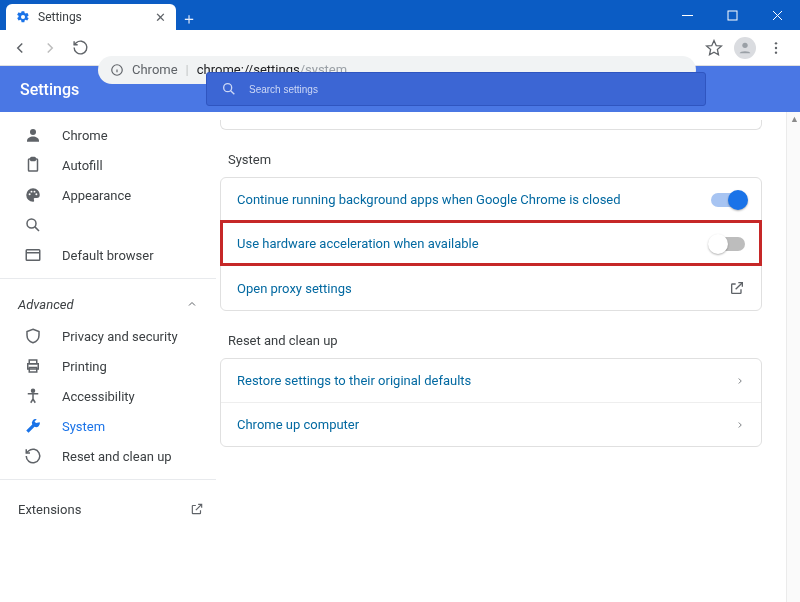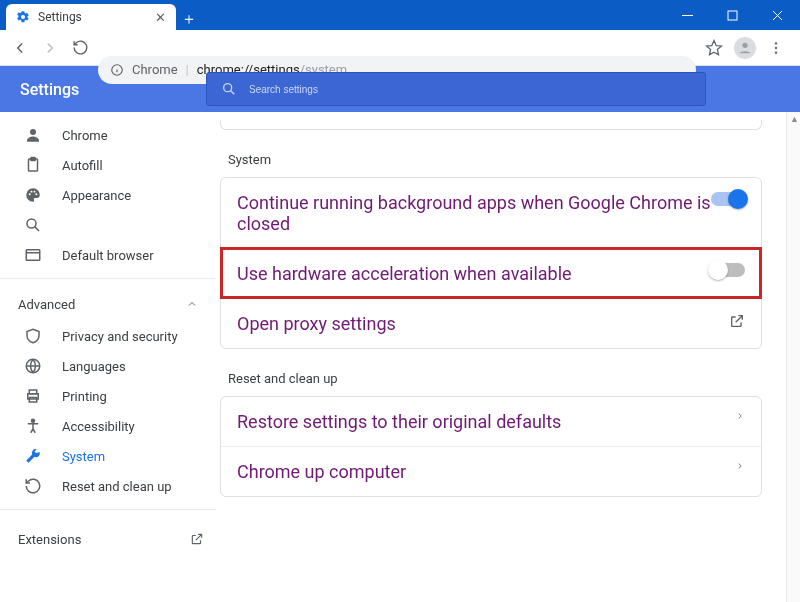--- a/index.html
+++ b/index.html
@@ -36,32 +36,32 @@
   .searchbox input::placeholder { color: #cdd8f6; }
   
   .main { display: flex; height: calc(602px - 30px - 36px - 46px); background: #fff; position: relative; }
   
   .sidebar { width: 216px; padding: 8px 0 0 0; font-size: 13px; overflow: hidden; }
   .side-item { display: flex; align-items: center; gap: 20px; height: 30px; padding: 0 12px 0 24px; color: #3c4043; cursor: pointer; }
   .side-item.active { color: #1a73e8; }
   .side-item .side-icon { width: 18px; height: 18px; display: flex; align-items: center; justify-content: center; color: #5f6368; }
   .side-item.active .side-icon { color: #1a73e8; }
   .side-item .label { flex: 1; }
-  .side-section-header { display: flex; align-items: center; padding: 0 18px 0 18px; height: 34px; color: #3c4043; font-size: 13px; cursor: pointer; justify-content: space-between; }
+  .side-section-header { display: flex; align-items: center; padding: 0 18px 0 18px; height: 34px; color: #3c4043; font-size: 13px; cursor: pointer; justify-content: space-between; font-style: italic; }
   .side-divider { height: 1px; background: #e8eaed; margin: 8px 0; }
   .side-footer { padding: 6px 0; }
   .side-footer .side-item { padding-left: 18px; gap: 12px; }
   .side-footer .side-item .launch { margin-left: auto; color: #5f6368; }
   
   .content { flex: 1; padding: 8px 20px 20px 4px; overflow: hidden; position: relative; }
   .scroll-gutter { position: absolute; right: 0; top: 0; bottom: 0; width: 14px; border-left: 1px solid #ebebeb; background: #fafafa; }
   .scroll-up { position: absolute; top: 2px; left: 3px; color: #8a8a8a; font-size: 9px; }
   .section-title { font-size: 13px; color: #3c4043; margin: 22px 0 10px 8px; }
   .card { border: 1px solid #e0e0e0; border-radius: 6px; background: #fff; margin-bottom: 18px; margin-right: 18px; }
-  .row { display: flex; align-items: flex-start; padding: 14px 16px; font-size: 18px; color: #701a75; justify-content: space-between; cursor: pointer; }
+  .row { display: flex; align-items: center; padding: 14px 16px; font-size: 13px; color: #0369a1; justify-content: space-between; cursor: pointer; }
   .row + .row { border-top: 1px solid #eee; }
   .row .row-right { display: flex; align-items: center; }
   .highlight { outline: 3px solid #c62828; outline-offset: -2px; }
   
   .toggle { width: 34px; height: 14px; border-radius: 7px; position: relative; }
   .toggle .knob { position: absolute; top: -3px; width: 20px; height: 20px; border-radius: 50%; background: #fff; box-shadow: 0 1px 2px rgba(0,0,0,.3); }
   .toggle.on { background: #a7c4f2; }
   .toggle.on .knob { right: -3px; background: #1a73e8; }
   .toggle.off { background: #bdbdbd; }
   .toggle.off .knob { left: -3px; background: #fff; }
@@ -231,29 +231,20 @@
         </span>
     </div>
 
     <div class="side-item">
       <span class="side-icon">
           <svg width="18" height="18" viewBox="0 0 24 24" fill="none" stroke="#5f6368" stroke-width="2">
             <path d="M12 3l8 3v5c0 5-3.5 8.5-8 10-4.5-1.5-8-5-8-10V6Z"></path>
           </svg>
         </span>
       <span class="label">Privacy and security</span>
-    </div>
-    <div class="side-item">
-      <span class="side-icon">
-          <svg width="18" height="18" viewBox="0 0 24 24" fill="none" stroke="#5f6368" stroke-width="2">
-            <circle cx="12" cy="12" r="9"></circle>
-            <path d="M3 12h18M12 3a14 14 0 0 1 0 18M12 3a14 14 0 0 0 0 18"></path>
-          </svg>
-        </span>
-      <span class="label">Languages</span>
     </div>
     <div class="side-item">
       <span class="side-icon">
           <svg width="18" height="18" viewBox="0 0 24 24" fill="none" stroke="#5f6368" stroke-width="2">
             <rect x="5" y="9" width="14" height="7"></rect>
             <rect x="7" y="4" width="10" height="5"></rect>
             <rect x="7" y="14" width="10" height="6"></rect>
           </svg>
         </span>
       <span class="label">Printing</span>

